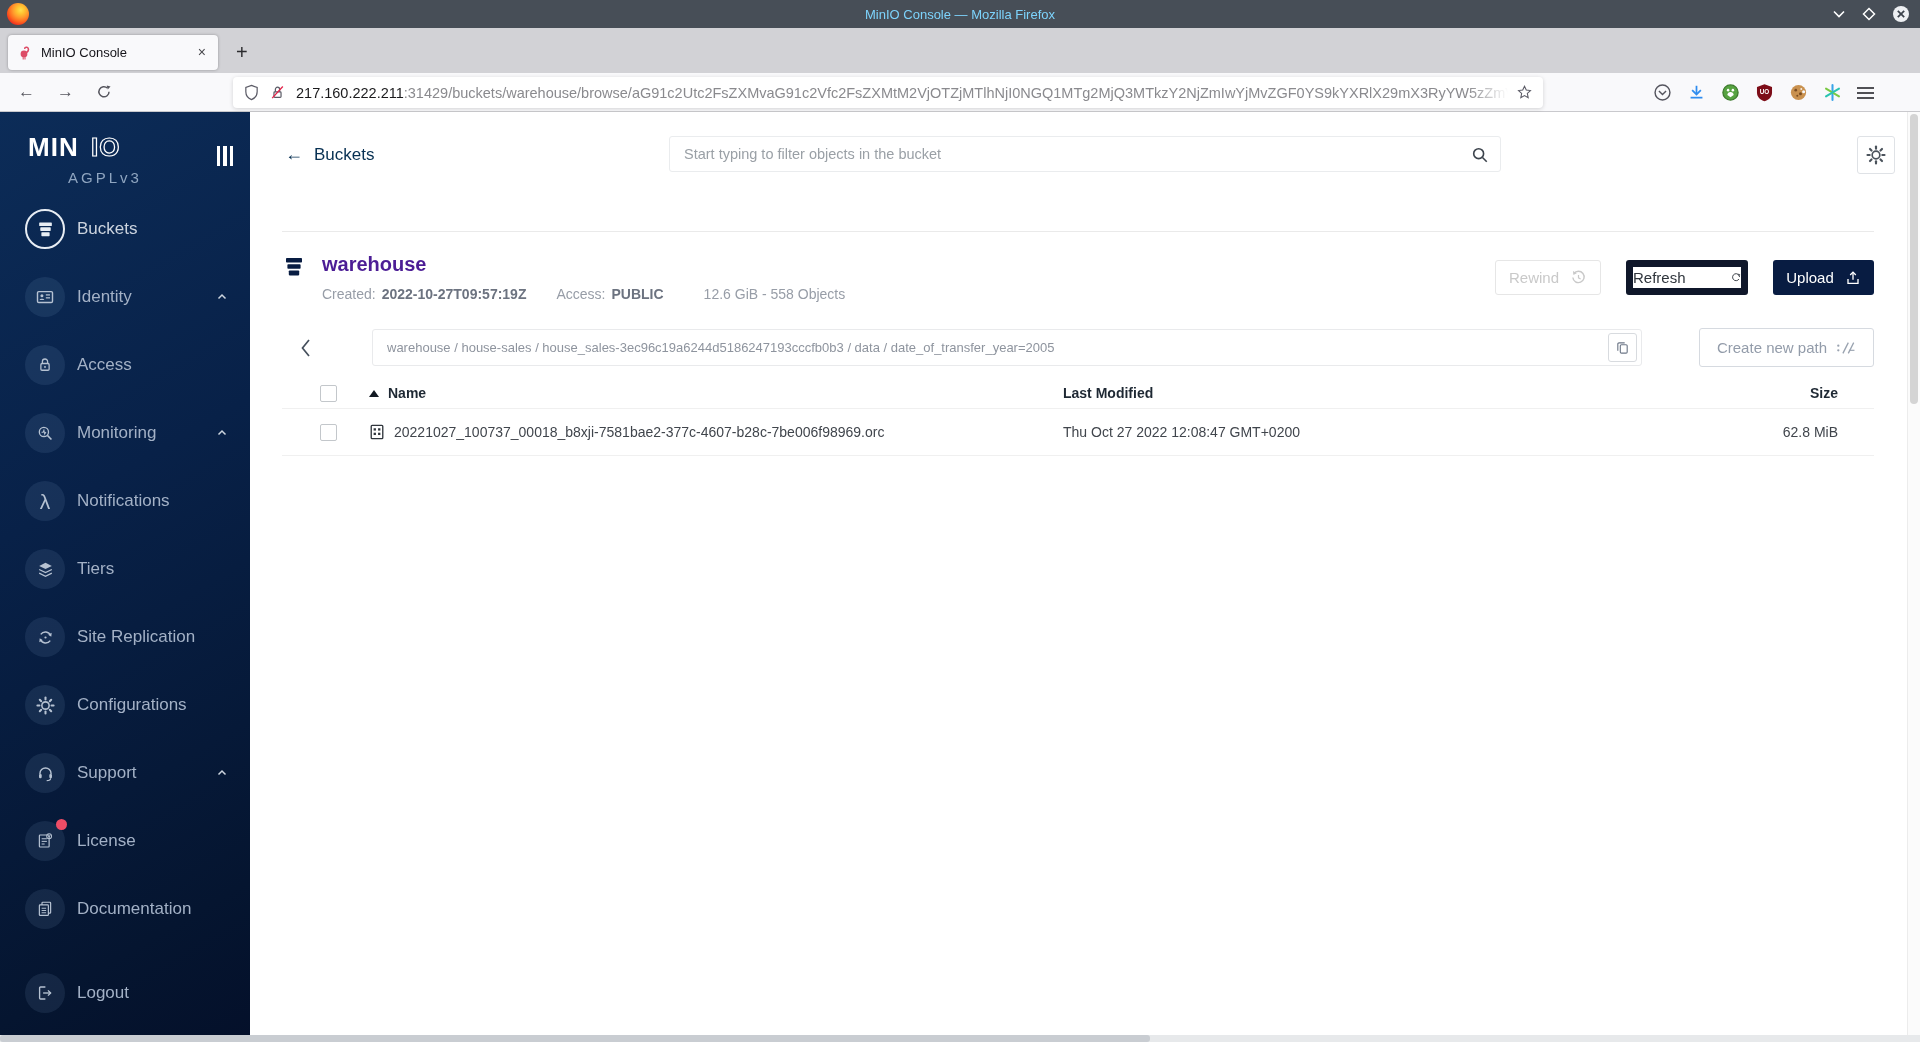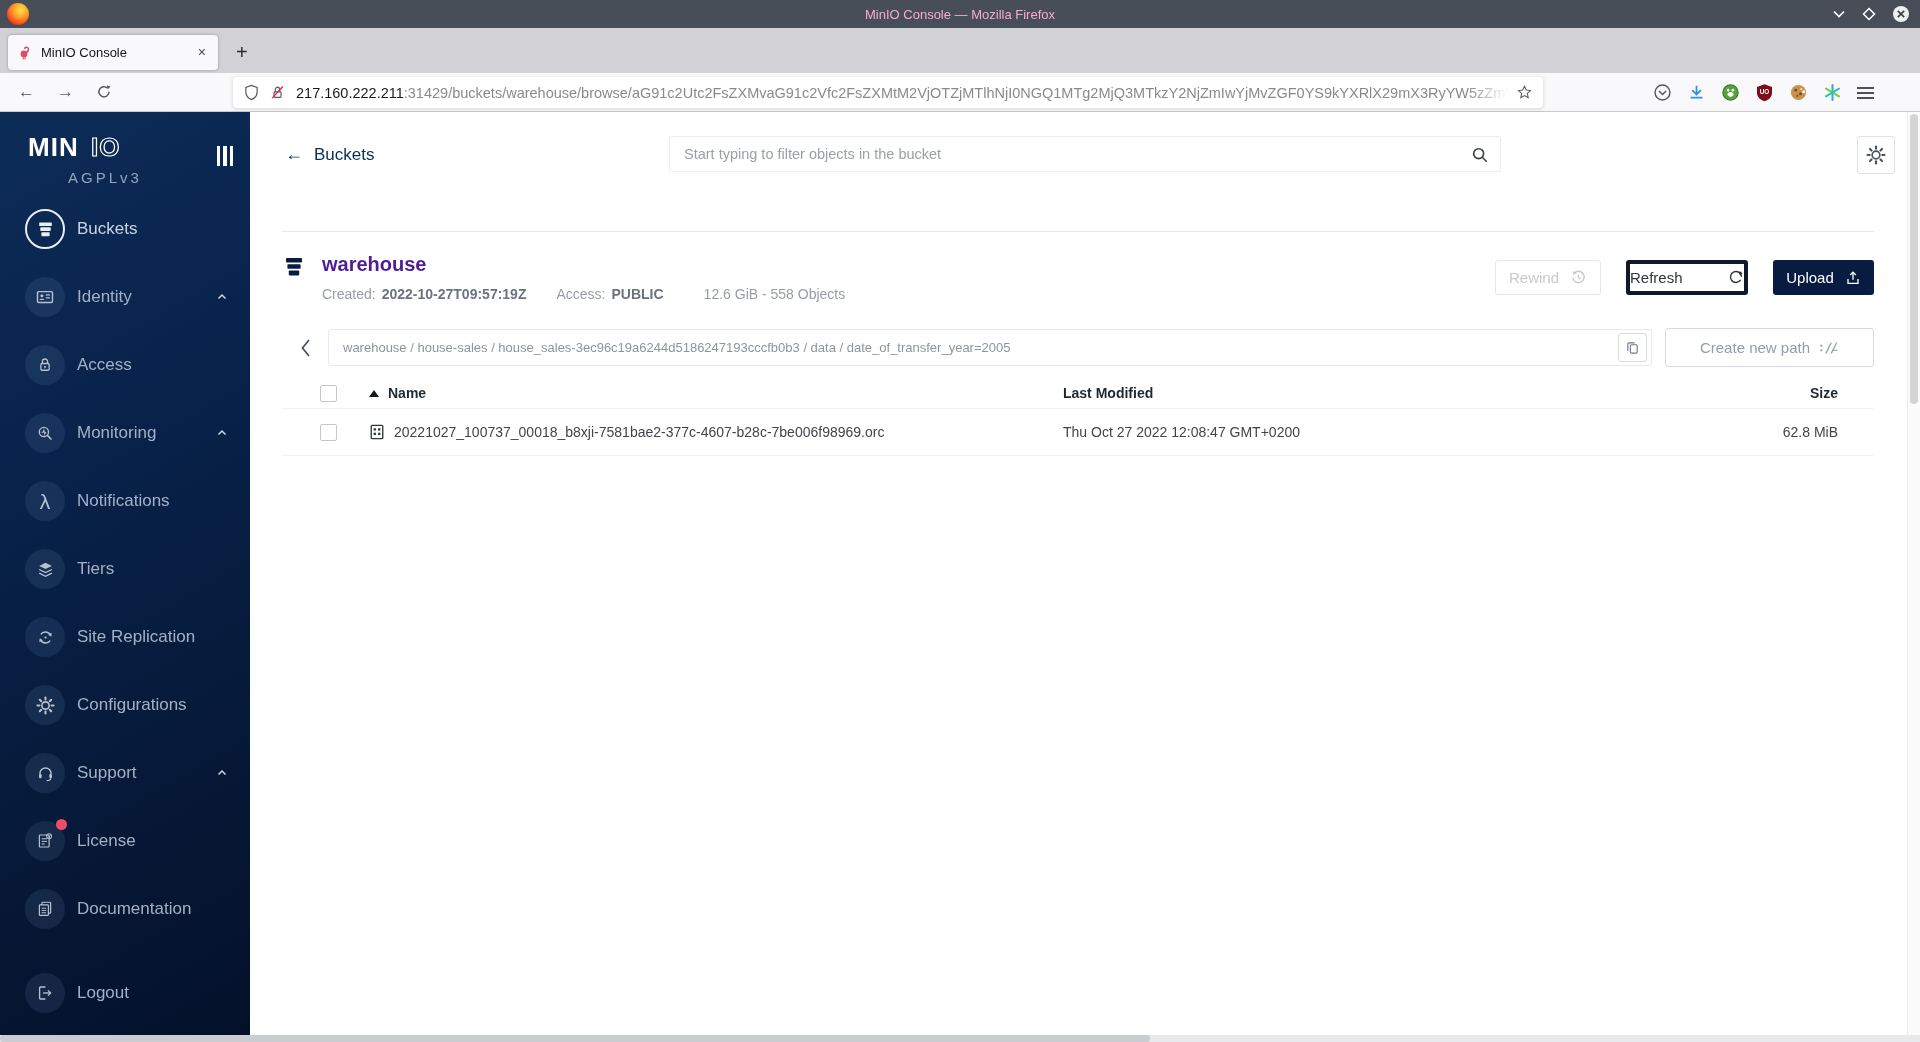--- a/index.html
+++ b/index.html
@@ -2,21 +2,21 @@
 <html><head>
 <meta charset="utf-8">
 <style>
   * { box-sizing: border-box; margin: 0; padding: 0; }
   html,body { width:1920px; height:1042px; overflow:hidden; font-family:"Liberation Sans",sans-serif; background:#fff; }
 
   
   .titlebar { height:28px; background:#474e57; display:flex; align-items:center; position:relative; }
   .fx-logo { width:22px; height:22px; margin-left:7px; border-radius:50%;
     background: radial-gradient(circle at 62% 32%, #ffe14d 0%, #ffc130 20%, #ff9a2d 38%, #ff671f 58%, #f0321f 76%, #cf2079 100%); }
-  .win-title { position:absolute; left:50%; transform:translateX(-50%); color:#f9a8d4; font-size:13px; }
+  .win-title { position:absolute; left:50%; transform:translateX(-50%); color:#7dd3fc; font-size:13px; }
   .win-controls { margin-left:auto; display:flex; align-items:center; gap:16px; margin-right:10px; }
 
   
   .tabbar { height:45px; background:#d2d2d6; display:flex; align-items:center; padding-top:3px; }
   .tab { width:210px; height:35px; margin-left:8px; background:#f9f9fb; border-radius:4px;
     box-shadow:0 0 3px rgba(0,0,0,.3); display:flex; align-items:center; padding:0 9px; }
   .tab-title { font-size:13px; color:#15141a; margin-left:8px; flex:1; }
   .tab-close { color:#47474c; font-size:14px; padding:0 3px; }
   .newtab { font-size:20px; color:#2b2b2e; margin-left:18px; }
 
@@ -70,31 +70,31 @@
   .bucket-info { margin-left:16px; }
   .bucket-title { font-size:20px; font-weight:bold; color:#4c1d95; }
   .bucket-meta { margin-top:10px; font-size:14px; color:#979da7; display:flex; align-items:center;justify-content:center; }
   .meta-label { color:#979da7; }
   .meta-value { font-weight:bold; color:#6c7380; margin-left:6px; }
   .meta-gap { width:30px; }
   .actions { margin-left:auto; display:flex; gap:25px; margin-top:7px; }
   .btn { height:35px; border-radius:3px; font-size:15px; display:flex; align-items:center; justify-content:center; gap:11px;
     background:#fff; cursor:pointer; font-family:"Liberation Sans",sans-serif; }
   .btn-rewind { width:106px; border:1px solid #e6e6e6; color:#c9c9c9; cursor:default; }
-  .btn-refresh { width:122px; border:4px solid #0f172a; color:#2f353c;gap:45px; }
+  .btn-refresh { width:122px; border:7px solid #0f172a; color:#2f353c;gap:45px; }
   .btn-upload { width:101px; border:none; background:#081c42; color:#fff; }
 
-  .path-row { display:flex; align-items:center; margin-top:26px; }
+  .path-row { display:flex; align-items:center; margin-top:26px;gap:44px; }
   .chev-btn { width:26px; margin-left:14px; display:flex; align-items:center; cursor:pointer; }
   .crumb-box { flex:1; margin-left:6px; border:1px solid #e9eaec; border-radius:3px; height:37px;
     display:flex; align-items:center; padding:0 4px 0 14px; }
   .crumb-text { flex:1; font-size:13px; color:#8e949e; white-space:nowrap; overflow:hidden; }
   .copy-btn { width:29px; height:29px; border:1px solid #d8dbdf; border-radius:3px; background:#fff;
     display:flex; align-items:center; justify-content:center; cursor:pointer; }
-  .create-btn { margin-left:13px; width:209px; height:39px; border:1px solid #d6dae0; border-radius:3px; background:#fff;
+  .create-btn { margin-left:13px; width:175px; height:39px; border:1px solid #d6dae0; border-radius:3px; background:#fff;
     color:#939caa; font-size:15px; display:flex; align-items:center; justify-content:center; gap:9px; cursor:pointer;
     font-family:"Liberation Sans",sans-serif; }
 
   .obj-table { margin-top:11px; }
   .t-head, .t-row { display:grid; grid-template-columns:30px 713px 560px 1fr; align-items:center;
     padding:0 36px 0 38px; border-bottom:1px solid #f0f0f0; }
   .t-head { height:31px; font-size:14px; font-weight:bold; color:#1e2833; }
   .t-row { height:47px; font-size:14px; color:#40454c; cursor:pointer; }
   .cell-name { display:flex; align-items:center; gap:9px; padding-left:19px; }
   .cell-size { text-align:right; }

